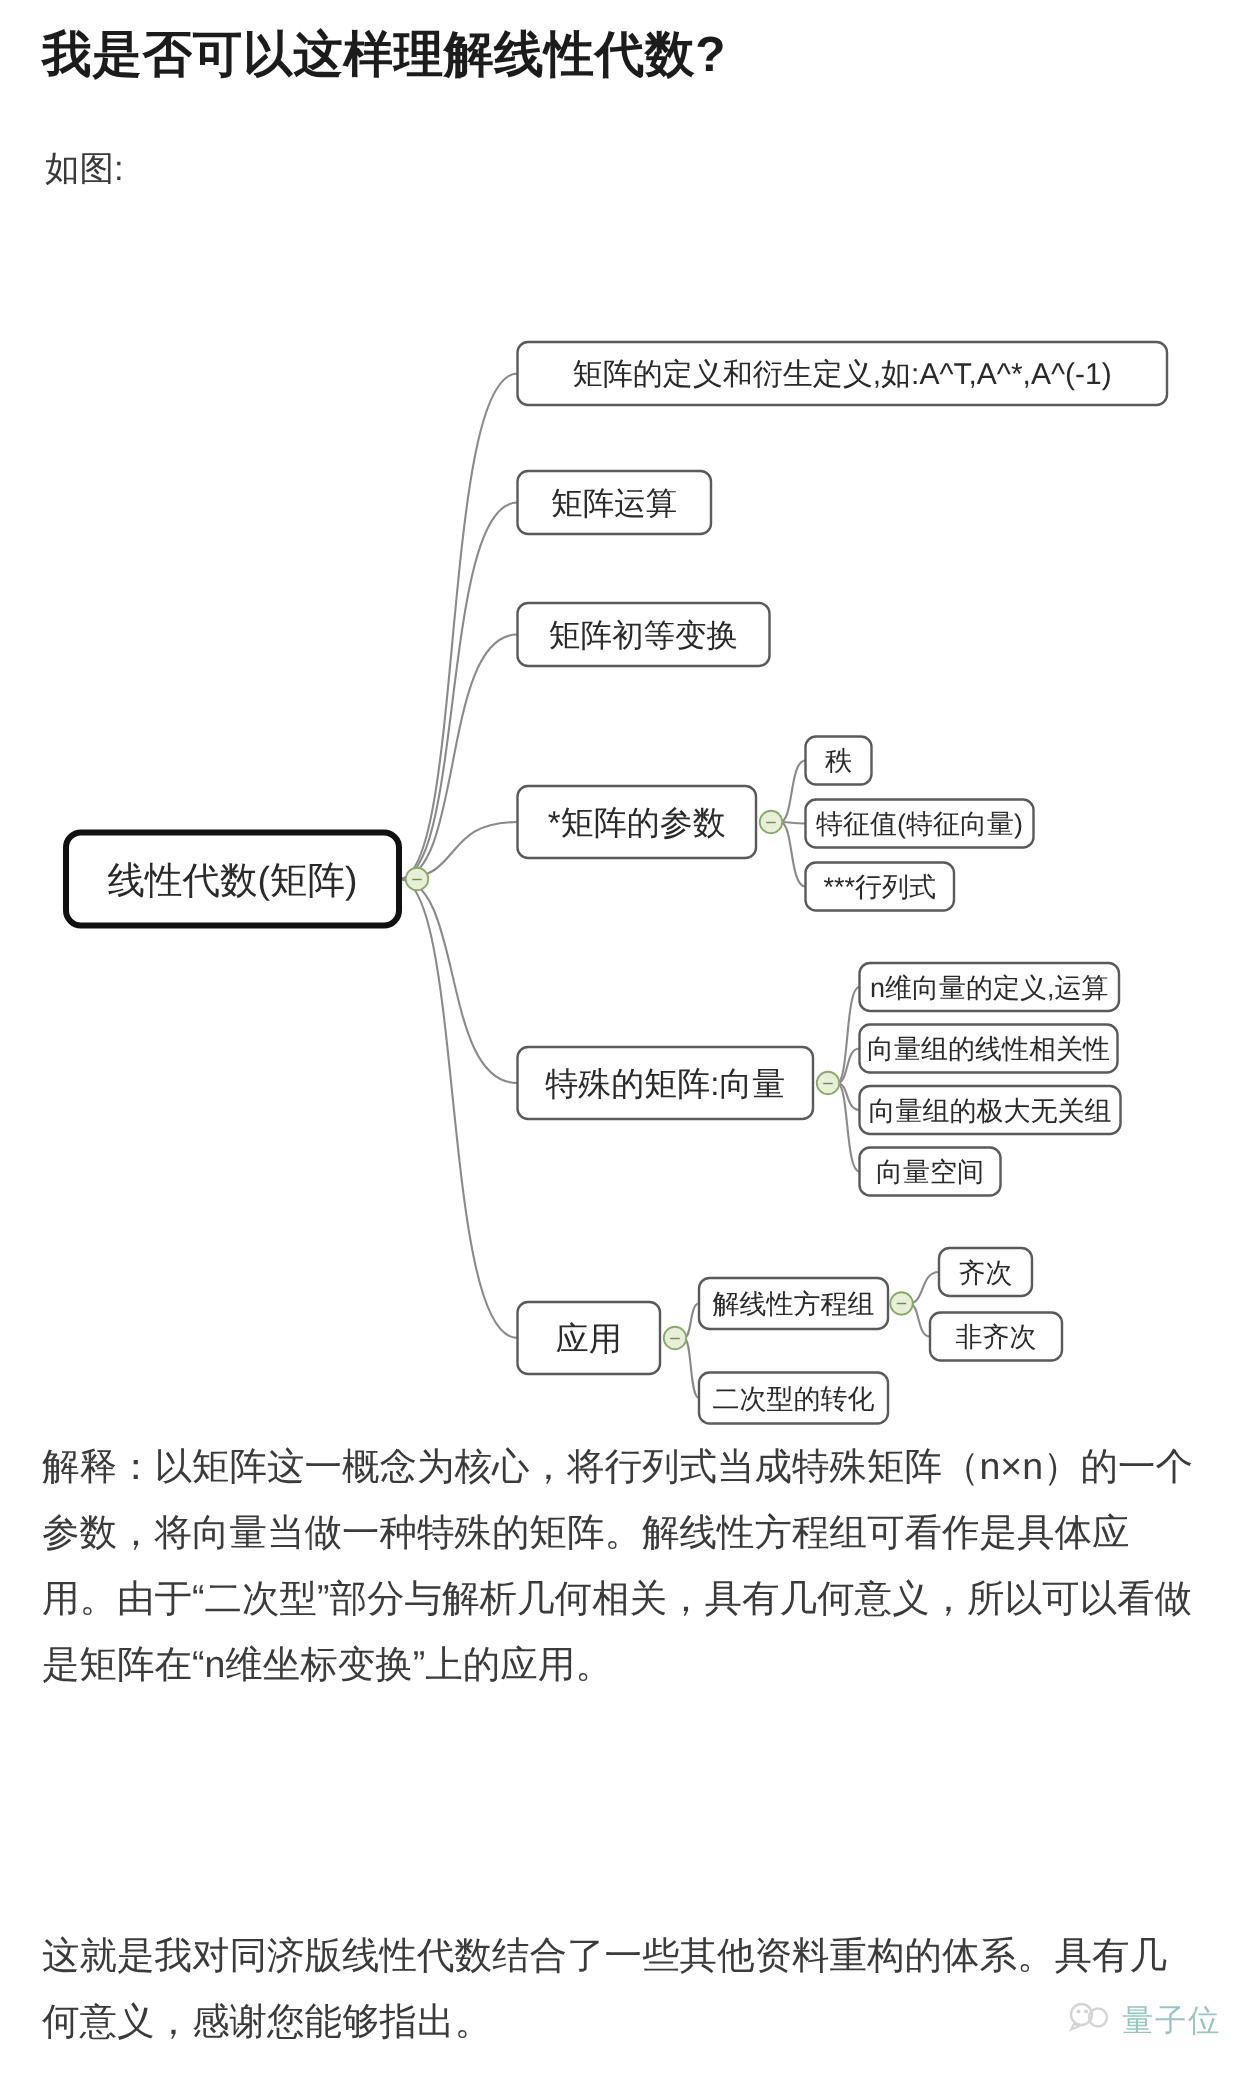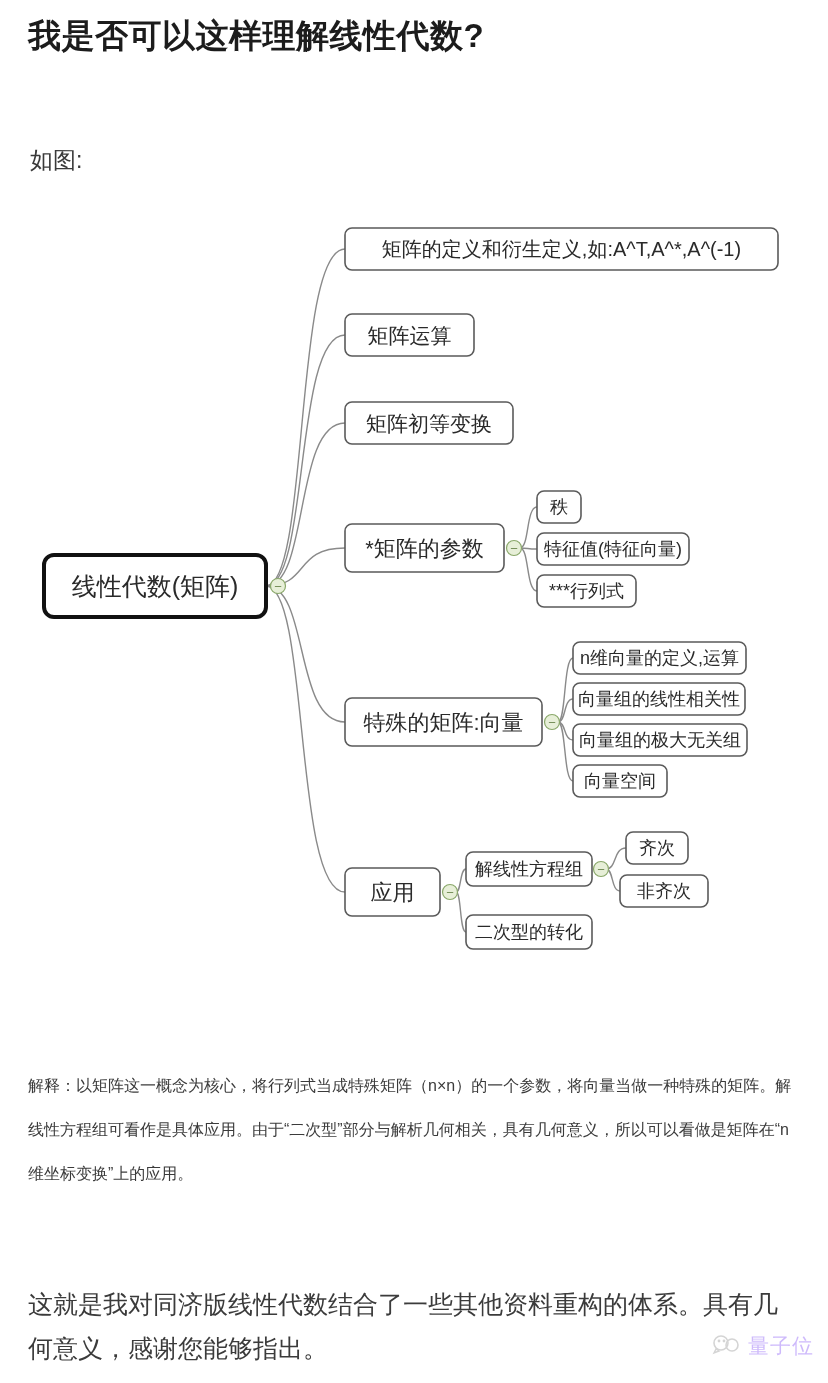--- a/index.html
+++ b/index.html
@@ -31,42 +31,41 @@
     color: #1c1c1c;
     white-space: nowrap;
   }
   .lead-line {
     position: absolute;
     left: 30px;
     top: 97px;
     font-size: 23px;
     color: #3a3a3a;
     white-space: nowrap;
-    margin-top: 48px;
   }
   .mindmap-wrap {
     position: absolute;
     left: 0px;
     top: 180px;
     width: 828px;
     height: 810px;
   }
   .mindmap-wrap svg {
     display: block;
   }
   .node-text {
     font-family: "Liberation Sans", "DejaVu Sans", sans-serif;
     fill: #2a2a2a;
   }
   .explain-para {
     position: absolute;
     left: 28px;
-    top: 1064px;
+    top: 956px;
     width: 768px;
-    font-size: 16px;
+    font-size: 25px;
     line-height: 44px;
     color: #3b3b3b;
     text-indent: 0;
   }
   .closing-para {
     position: absolute;
     left: 28px;
     top: 1282px;
     width: 768px;
     font-size: 25px;
@@ -77,21 +76,21 @@
     position: absolute;
     right: 14px;
     top: 1332px;
     display: flex;
     align-items: center;
     gap: 6px;
     opacity: 0.42;
   }
   .watermark .wm-text {
     font-size: 21px;
-    color: #8b5cf6;
+    color: #0f766e;
     letter-spacing: 1px;
   }
 </style>
 </head>
 <body>
 
 <div class="page">
 
   <div class="article-title">我是否可以这样理解线性代数?</div>
 

